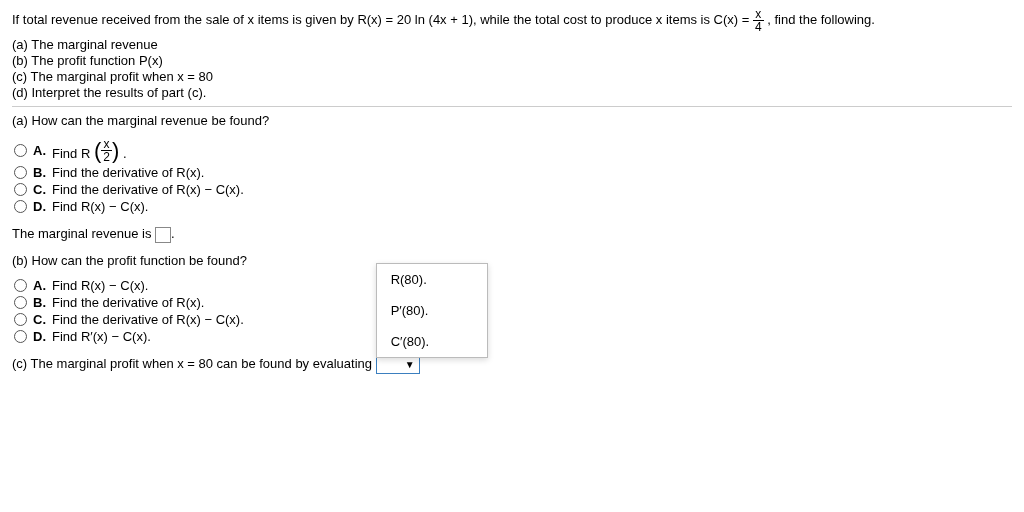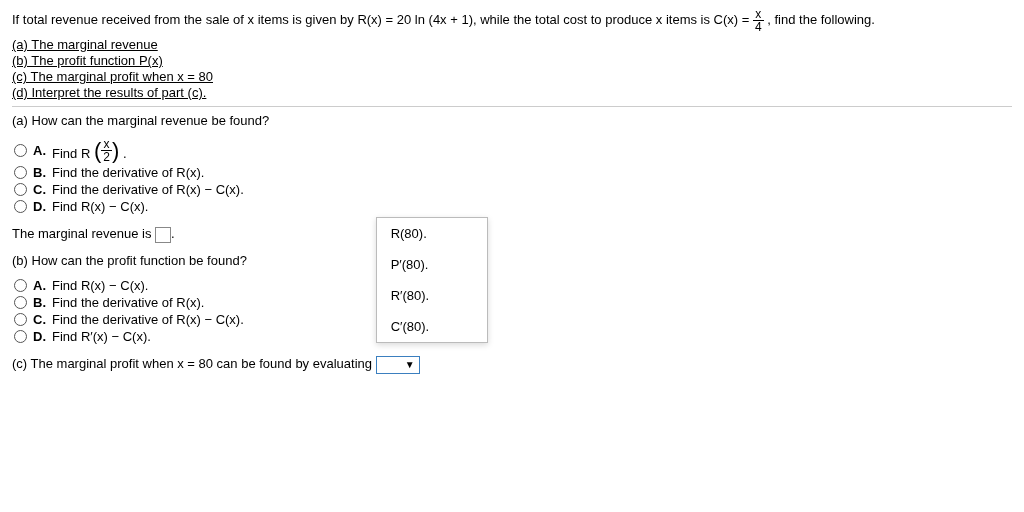--- a/index.html
+++ b/index.html
@@ -7,21 +7,20 @@
   font-size: 13px;
   margin: 0;
   padding: 8px 12px;
   color: #000;
 }
 .intro {
   margin-bottom: 4px;
 }
 .parts {
   margin-bottom: 6px;
-  text-decoration: underline;
 }
 .parts div {
   margin-bottom: 1px;
 }
 hr {
   border: none;
   border-top: 1px solid #ccc;
   margin: 6px 0;
 }
 .question {
@@ -82,21 +81,21 @@
   font-size: 22px;
   line-height: 1;
 }
 .dropdown-wrap {
   position: relative;
   display: inline-block;
   vertical-align: top;
 }
 .dropdown-open {
   position: absolute;
-  bottom: 31px;
+  bottom: 16px;
   left: 0;
   background: #fff;
   border: 1px solid #bbb;
   box-shadow: 0 2px 6px rgba(0,0,0,0.15);
   min-width: 110px;
 }
 .dropdown-open div {
   padding: 8px 14px;
   white-space: nowrap;
 }
@@ -210,21 +209,20 @@
       </div>
     </div>
 
 
     <div class="answer-line">
       <span>(c) The marginal profit when x = 80 can be found by evaluating </span>
       <span class="dropdown-wrap">
         <span class="dropdown-open">
           <div>R(80).</div>
           <div>P′(80).</div>
-          <div>R′(80).</div>
           <div>C′(80).</div>
         </span>
         <span class="select-box">
           <span class="select-arrow">▼</span>
         </span>
       </span>
     </div>
   </div>
 </div>
 

